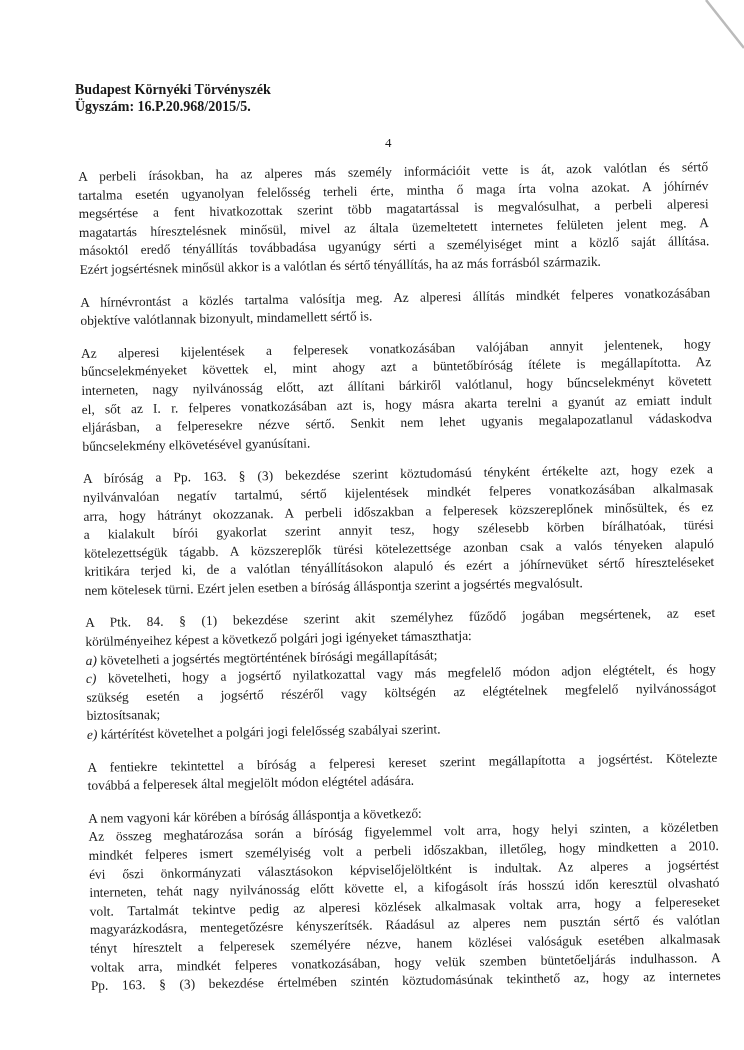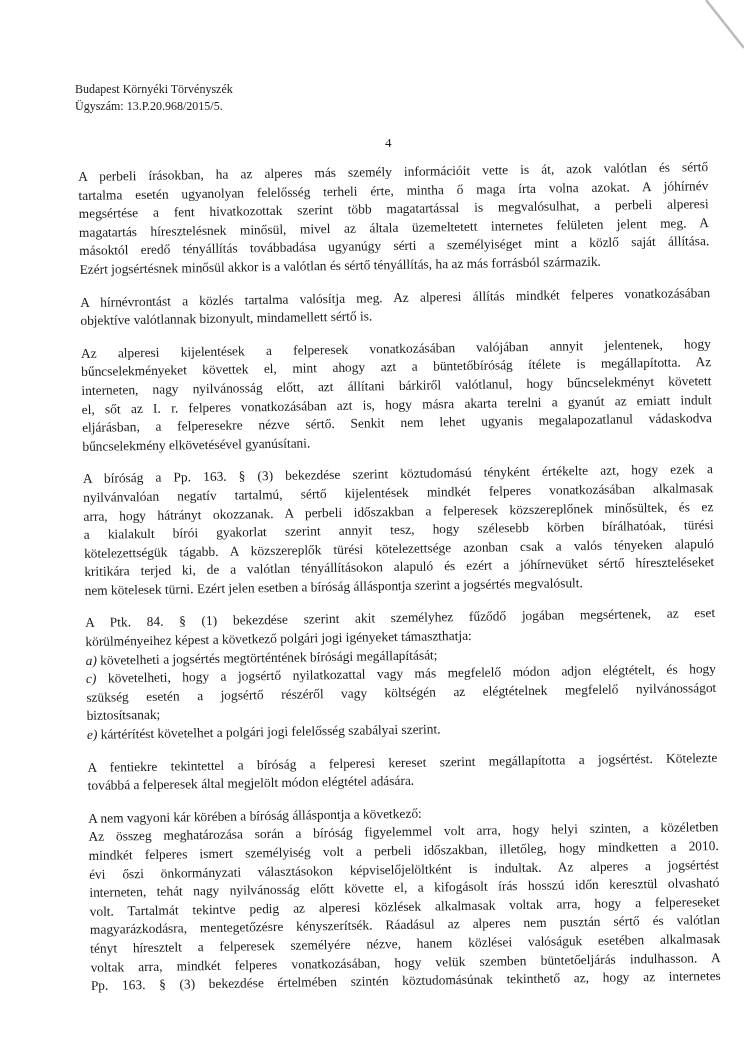--- a/index.html
+++ b/index.html
@@ -1,36 +1,36 @@
 <!DOCTYPE html>
 <html><head>
 <meta charset="utf-8">
 <style>
   html, body { margin:0; padding:0; }
   body { width:744px; height:1050px; background:#ffffff; position:relative; overflow:hidden;
          font-family:"Liberation Serif", serif; color:#1a1a1a; }
   .corner { position:absolute; right:0; top:0; width:60px; height:60px; }
-  .header { position:absolute; left:75px; top:81px; font-weight:normal; font-size:12px; line-height:17px; }
+  .header { position:absolute; left:75px; top:81px; font-weight:bold; font-size:14px; line-height:17px; }
   .pageno { position:absolute; left:385px; top:135px; font-size:13px; }
   .body { position:absolute; left:78px; top:168px; width:630px; transform:rotate(-0.9deg); transform-origin:left top; font-size:13.4px; line-height:18.6px; }
   .para { margin:0 0 14px 0; }
   .line { display:block; white-space:nowrap; text-align:justify; text-align-last:justify; }
   .line.last { text-align-last:left; }
   .line em { font-style:italic; }
 </style>
 </head>
 <body>
 
 <svg class="corner" viewBox="0 0 60 60">
   <line x1="22" y1="0" x2="60" y2="48" stroke="#bbb" stroke-width="2.5"></line>
 </svg>
 
 <div class="header">
   <div>Budapest Környéki Törvényszék</div>
-  <div>Ügyszám: 13.P.20.968/2015/5.</div>
+  <div>Ügyszám: 16.P.20.968/2015/5.</div>
 </div>
 <div class="pageno">4</div>
 
 <div class="body" id="body">
     <div class="para">
       <span class="line">A perbeli írásokban, ha az alperes más személy információit vette is át, azok valótlan és sértő</span>
       <span class="line">tartalma esetén ugyanolyan felelősség terheli érte, mintha ő maga írta volna azokat. A jóhírnév</span>
       <span class="line">megsértése a fent hivatkozottak szerint több magatartással is megvalósulhat, a perbeli alperesi</span>
       <span class="line">magatartás híresztelésnek minősül, mivel az általa üzemeltetett internetes felületen jelent meg. A</span>
       <span class="line">másoktól eredő tényállítás továbbadása ugyanúgy sérti a személyiséget mint a közlő saját állítása.</span>

